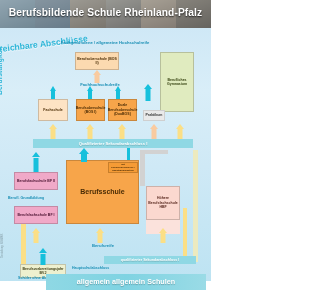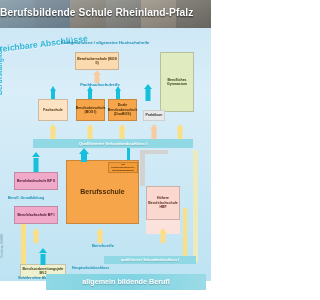--- a/index.html
+++ b/index.html
@@ -24,21 +24,21 @@
                 #8e9aa2 84%,#7b6f62 100%);
     overflow: hidden;
   }
   .header::after {
     content:""; position:absolute; left:0; top:0; width:100%; height:100%;
     background: rgba(120,140,155,.35);
   }
   .photo-strip { position:absolute; left:0; top:0; width:100%; height:100%; display:flex; }
   .photo-cell { flex:1; height:100%; }
   .header-title {
-    position: absolute; left:0; top: 7px; width: 183px;
+    position: absolute; left:0; top: 7px; width: 211px;
     text-align: center; z-index: 5;
     font-size: 10.2px; font-weight: bold; color: #ffffff;
     letter-spacing: .1px;
     text-shadow: 0 1px 1.6px rgba(0,0,0,.75);
     white-space: nowrap;
   }
 
   
   .body-bg {
     position:absolute; left:0; top:28px; width:211px; height:253px;
@@ -291,15 +291,15 @@
     <div class="head" style="top:0;"></div>
   </div>
 
   <div class="bar-cyan" style="left:104px; top:256px; width:92px; height:8px; font-size:3.6px;">
     <span>qualifizierter Sekundarabschluss I</span>
   </div>
   <div class="lbl lbl-sm" style="left:72px; top:266px; width:72px; text-align:left;">Hauptschulabschluss</div>
   <div class="lbl lbl-sm" style="left:18px; top:276px; width:72px; text-align:left;">Schüler ohne Abschluss</div>
 
   <div class="allg-band"></div>
-  <div class="allg-label">allgemein bildende Berufl</div>
+  <div class="allg-label">allgemein allgemein Schulen</div>
 
 </div>
 
 </body></html>

